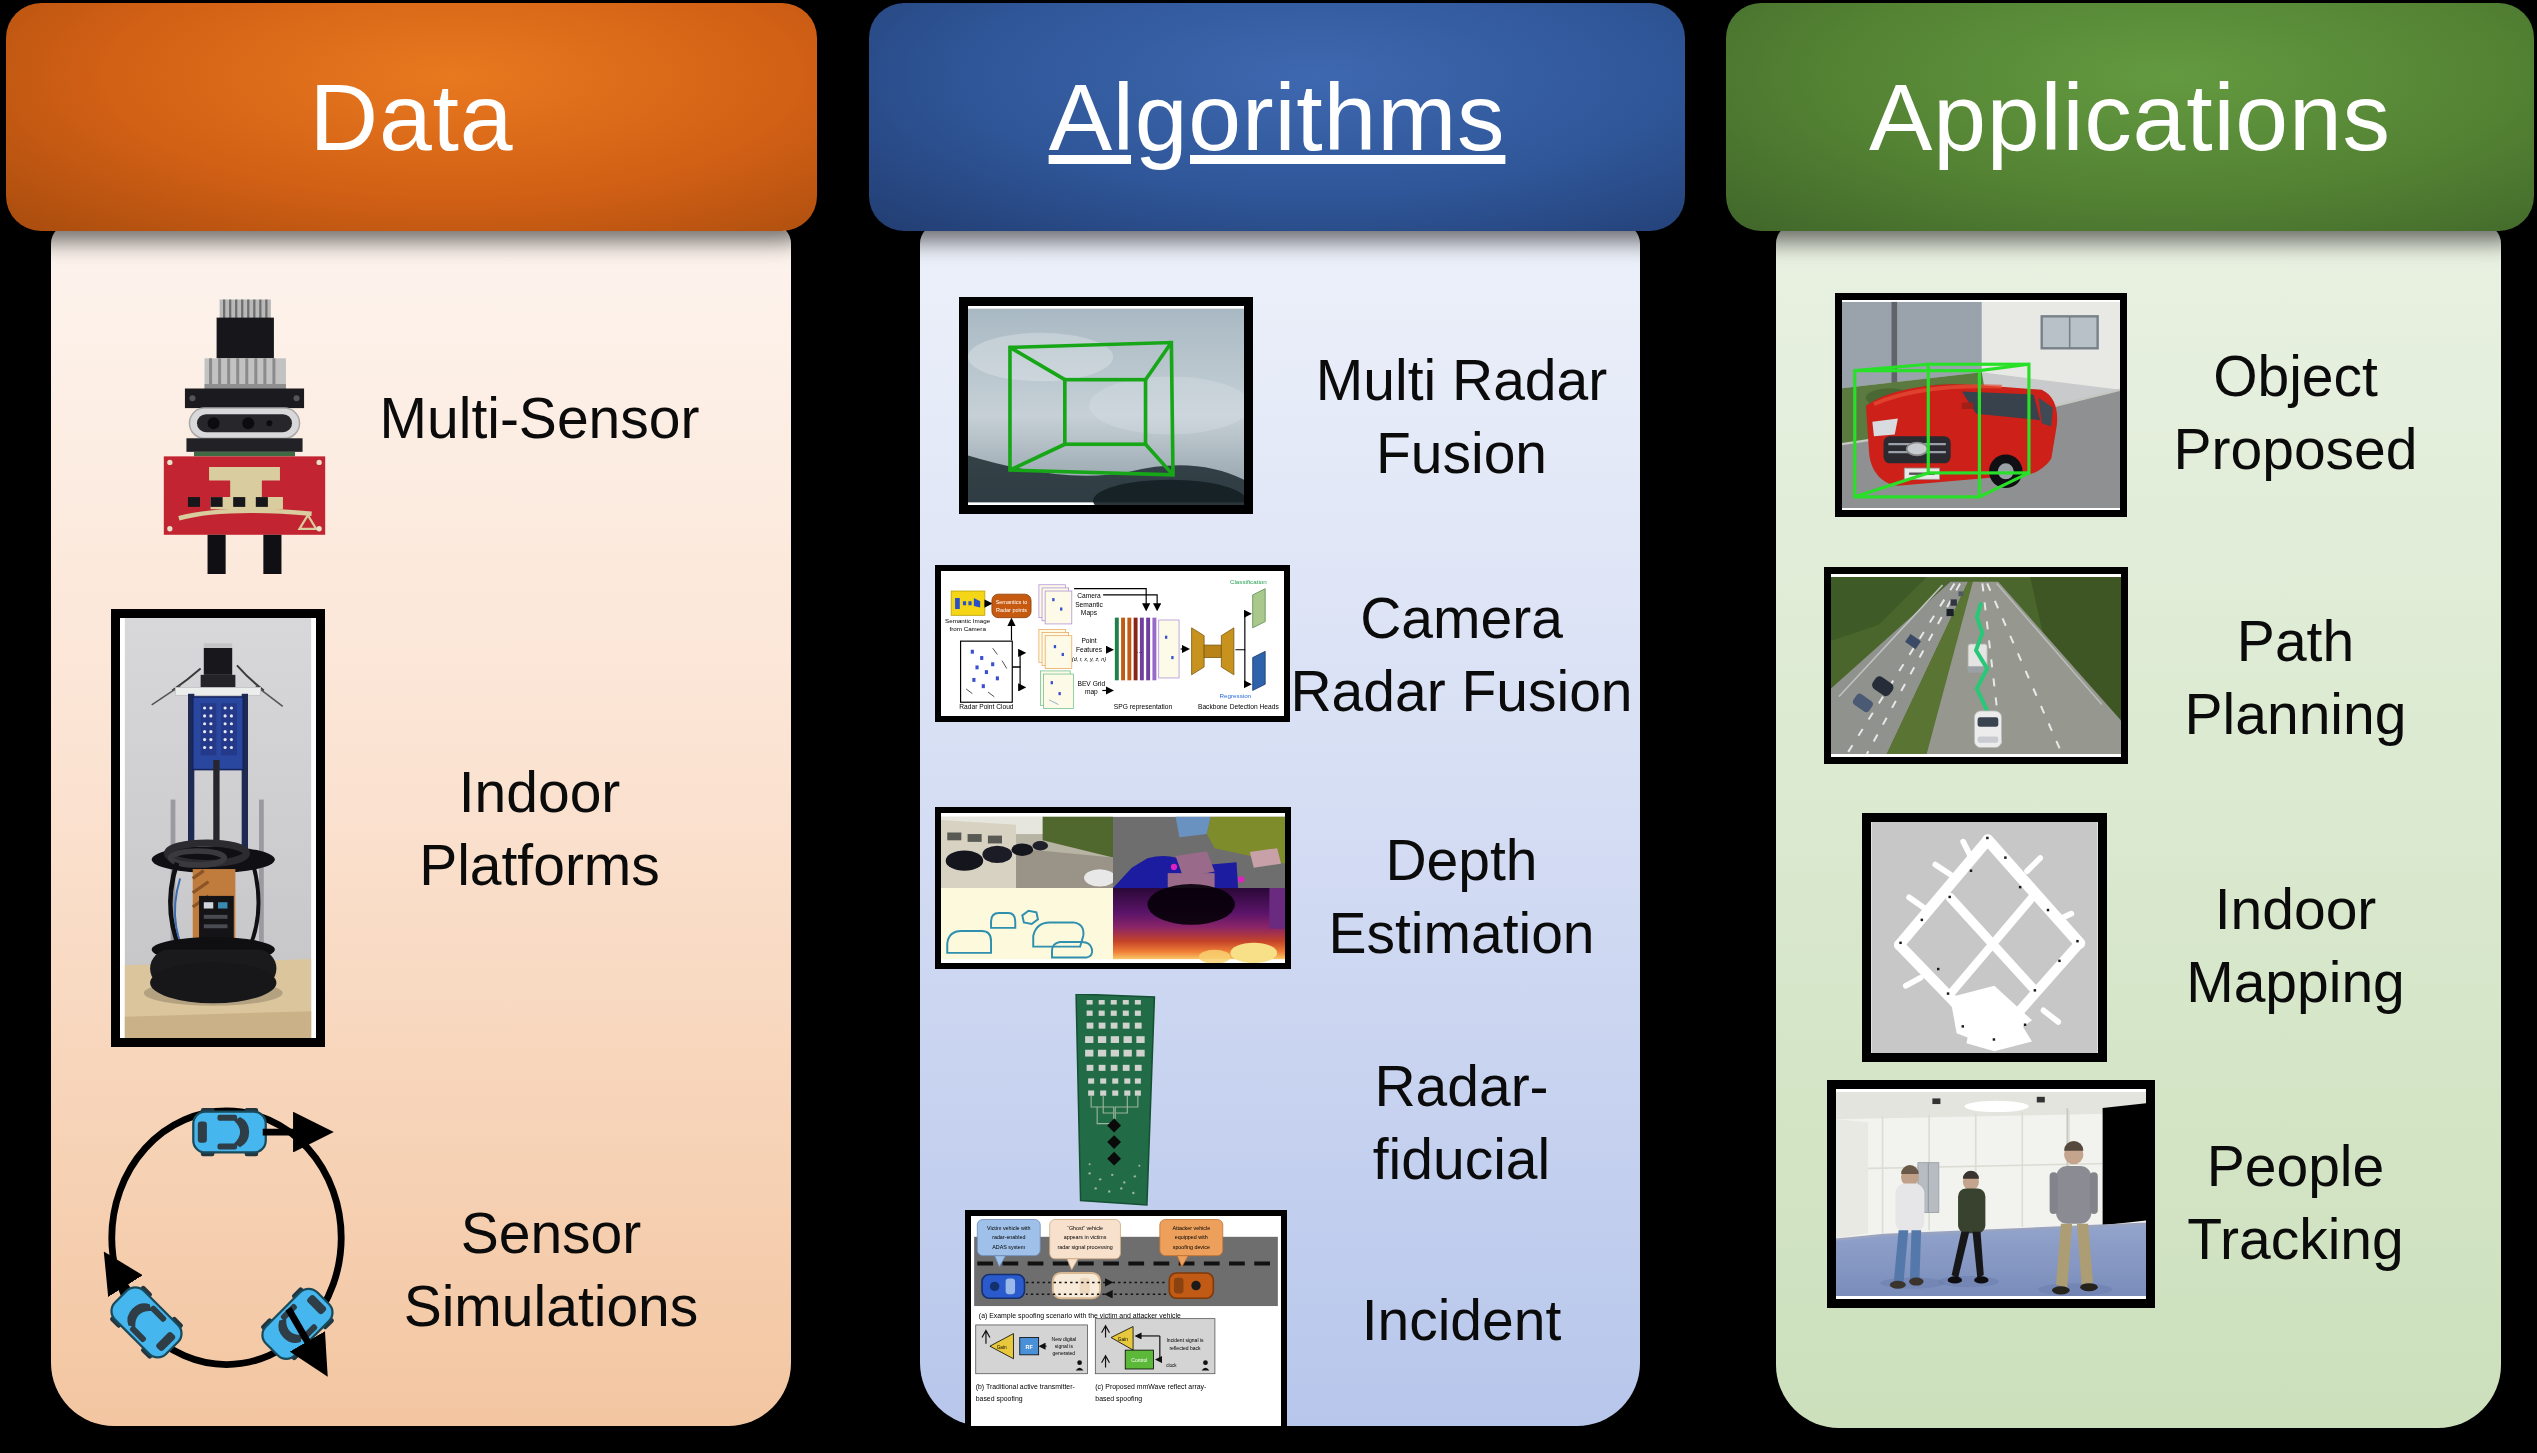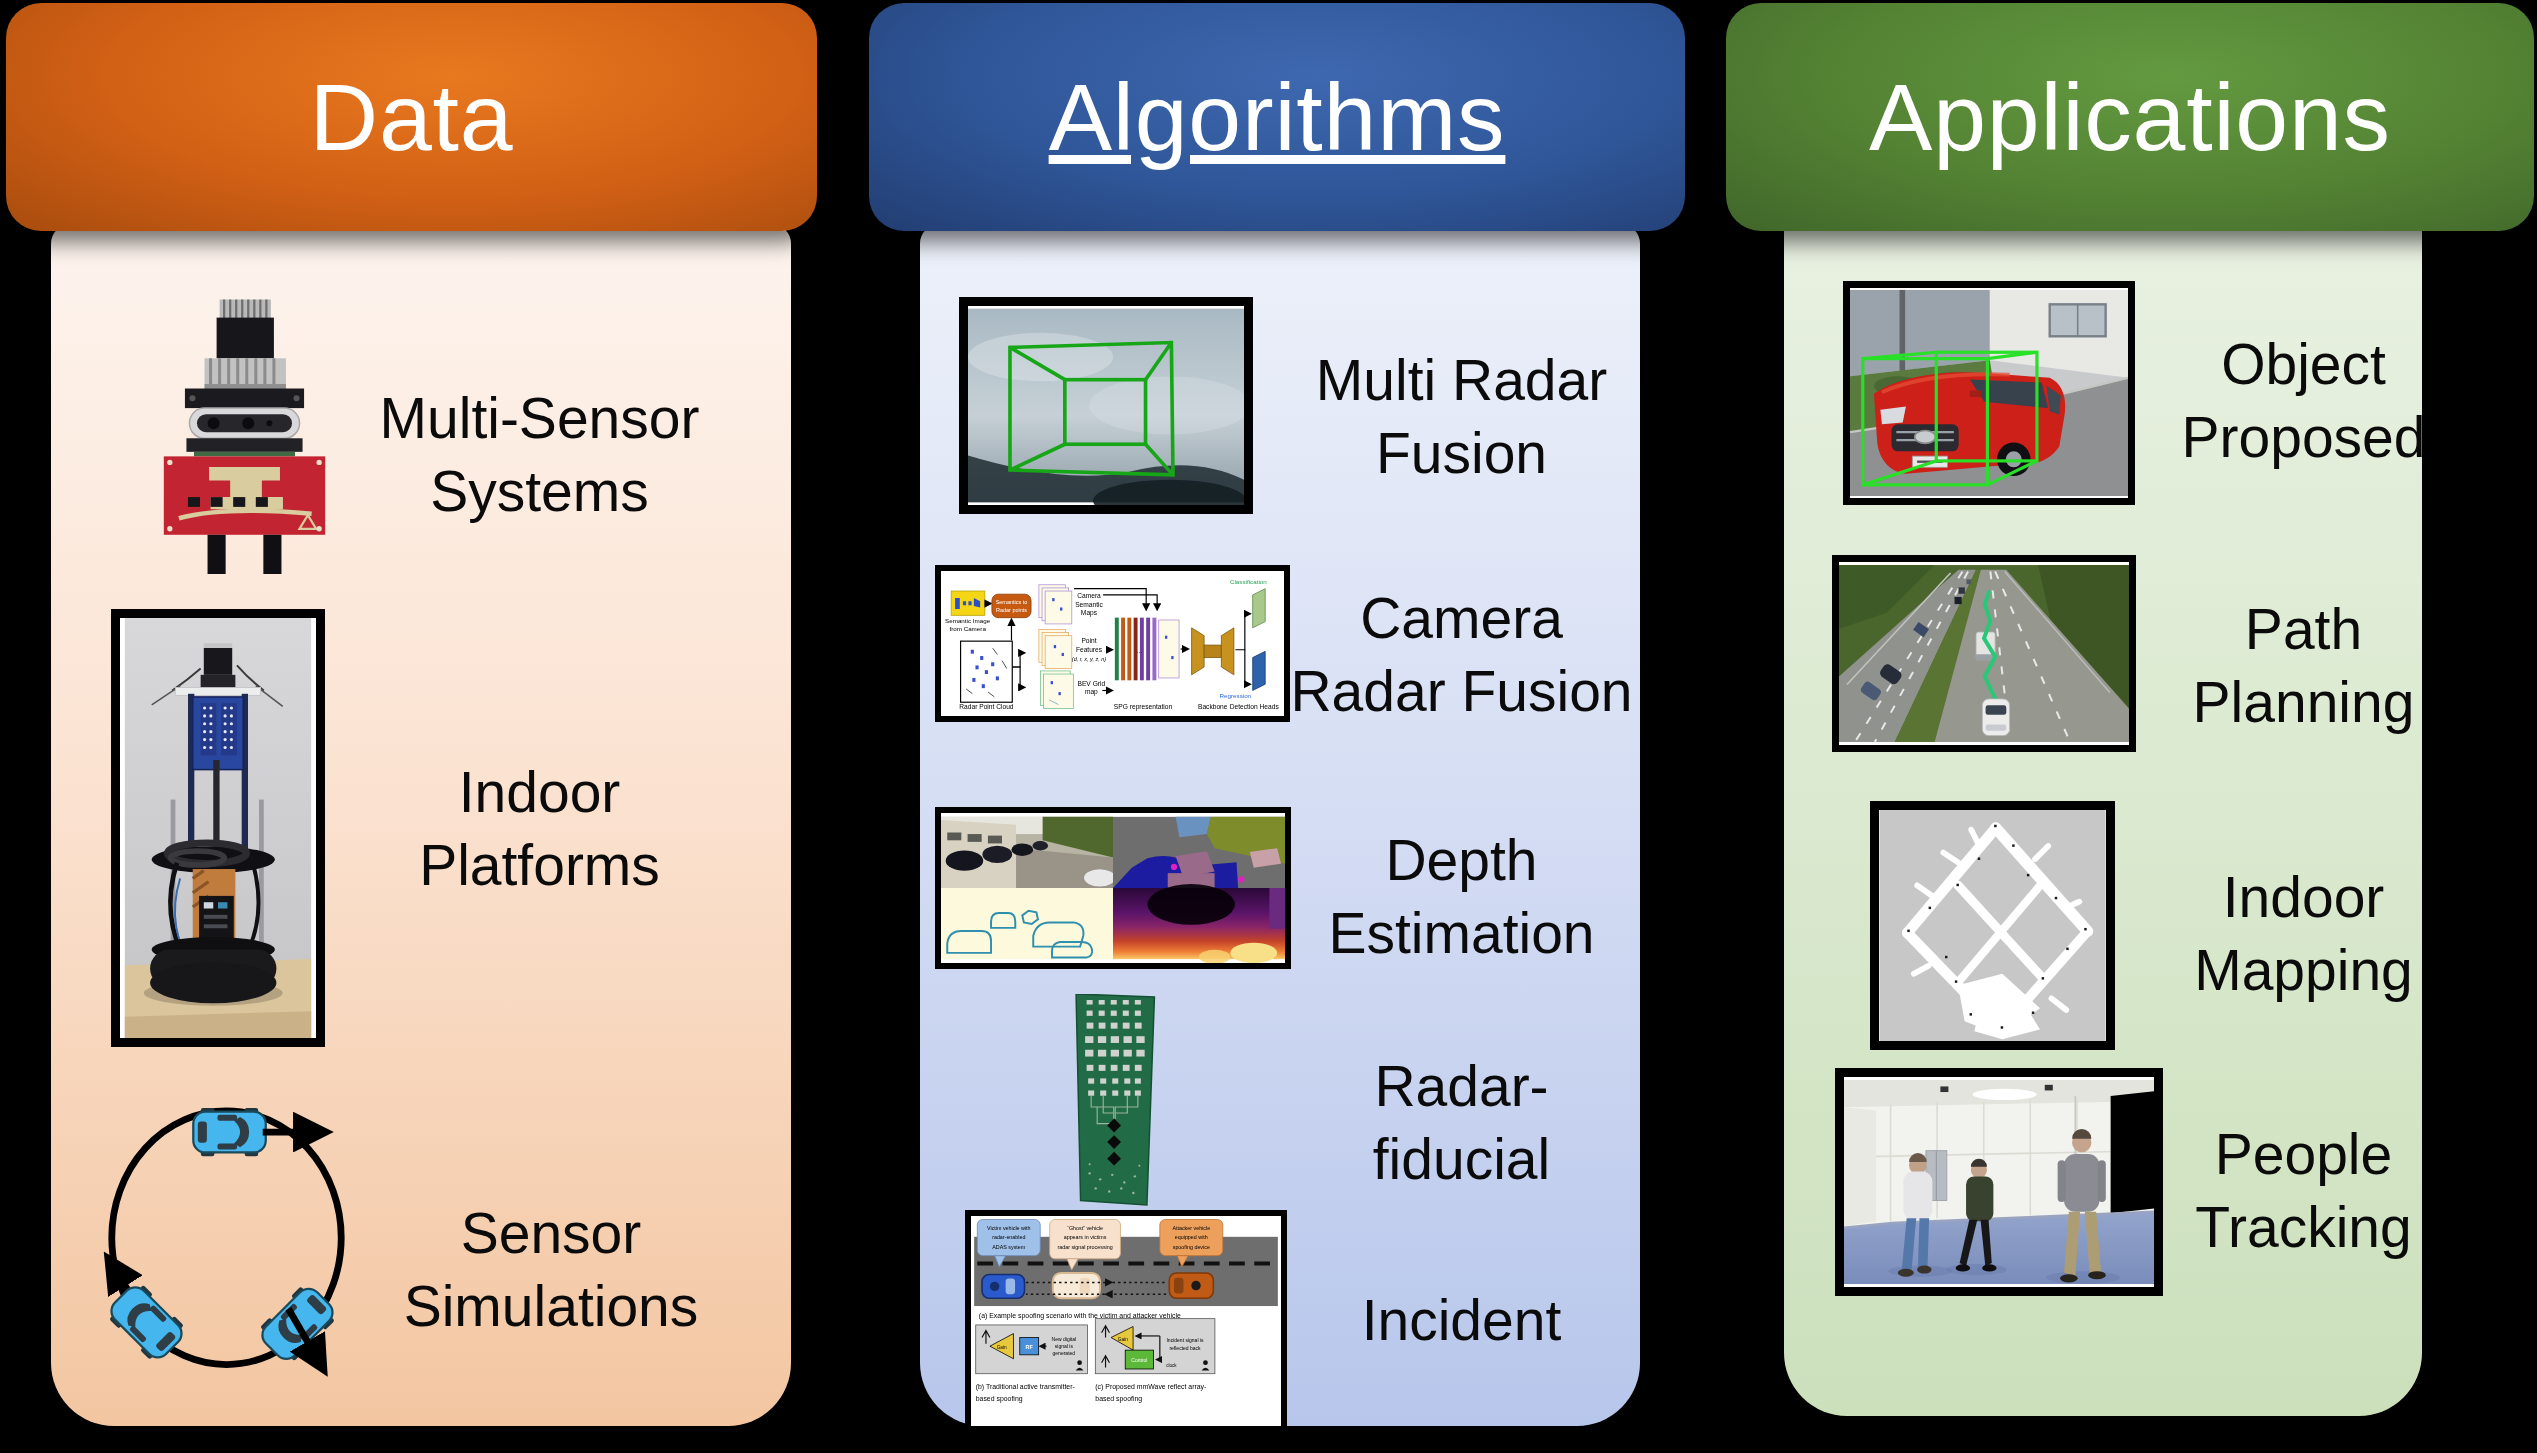--- a/index.html
+++ b/index.html
@@ -78,21 +78,20 @@
           <circle cx="264" cy="222" r="3.5" fill="#e8e0c8"></circle>
         <circle cx="66" cy="310" r="3.5" fill="#e8e0c8"></circle>
           <circle cx="264" cy="310" r="3.5" fill="#e8e0c8"></circle>
         <rect x="116" y="318" width="24" height="52" fill="#101014"></rect>
         <rect x="190" y="318" width="24" height="52" fill="#101014"></rect>
       </svg>
     </figure>
 
     <div class="label" style="left:277px;top:158px;width:423px;">
       <div>Multi-Sensor</div>
-      <div>Systems</div>
     </div>
 
     <figure class="thumb" style="left:60px;top:385px;width:196px;height:420px;border-width:9px;">
       <svg viewBox="0 0 236 532">
         <defs>
           <linearGradient id="wallG" x1="0" y1="0" x2="0" y2="1">
             <stop offset="0" stop-color="#d8d8da"></stop>
               <stop offset="1" stop-color="#c4c4c6"></stop>
           </linearGradient>
         </defs>
@@ -577,21 +576,21 @@
 
     <div class="label" style="left:360px;top:1060px;width:363px;">
       <div>Incident</div>
     </div>
   </div>
 
   <div class="panel-header hdr-blue" style="left:869px;top:3px;width:816px;height:228px;">
     <span>Algorithms</span>
   </div>
 
-  <div class="panel-body body-green" style="left:1776px;top:212px;width:638px;height:1204px;margin-left:8px;">
+  <div class="panel-body body-green" style="left:1776px;top:224px;width:725px;height:1204px;">
 
     <figure class="thumb" style="left:59px;top:69px;width:278px;height:210px;border-width:7.6px;">
       <svg viewBox="0 0 348 258">
         <rect width="348" height="258" fill="#c8cacc"></rect>
         <polygon points="0,0 175,0 175,88 0,108" fill="#9aa2ac"></polygon>
         <polygon points="175,0 348,0 348,110 175,88" fill="#e8e8e4"></polygon>
         <rect x="250" y="18" width="70" height="40" fill="#b8c0c8" stroke="#788088" stroke-width="3"></rect>
         <line x1="285" y1="18" x2="285" y2="58" stroke="#788088" stroke-width="2"></line>
         <rect x="62" y="0" width="7" height="105" fill="#606468"></rect>
         <polygon points="0,108 175,88 185,150 0,178" fill="#5a7a40"></polygon>

